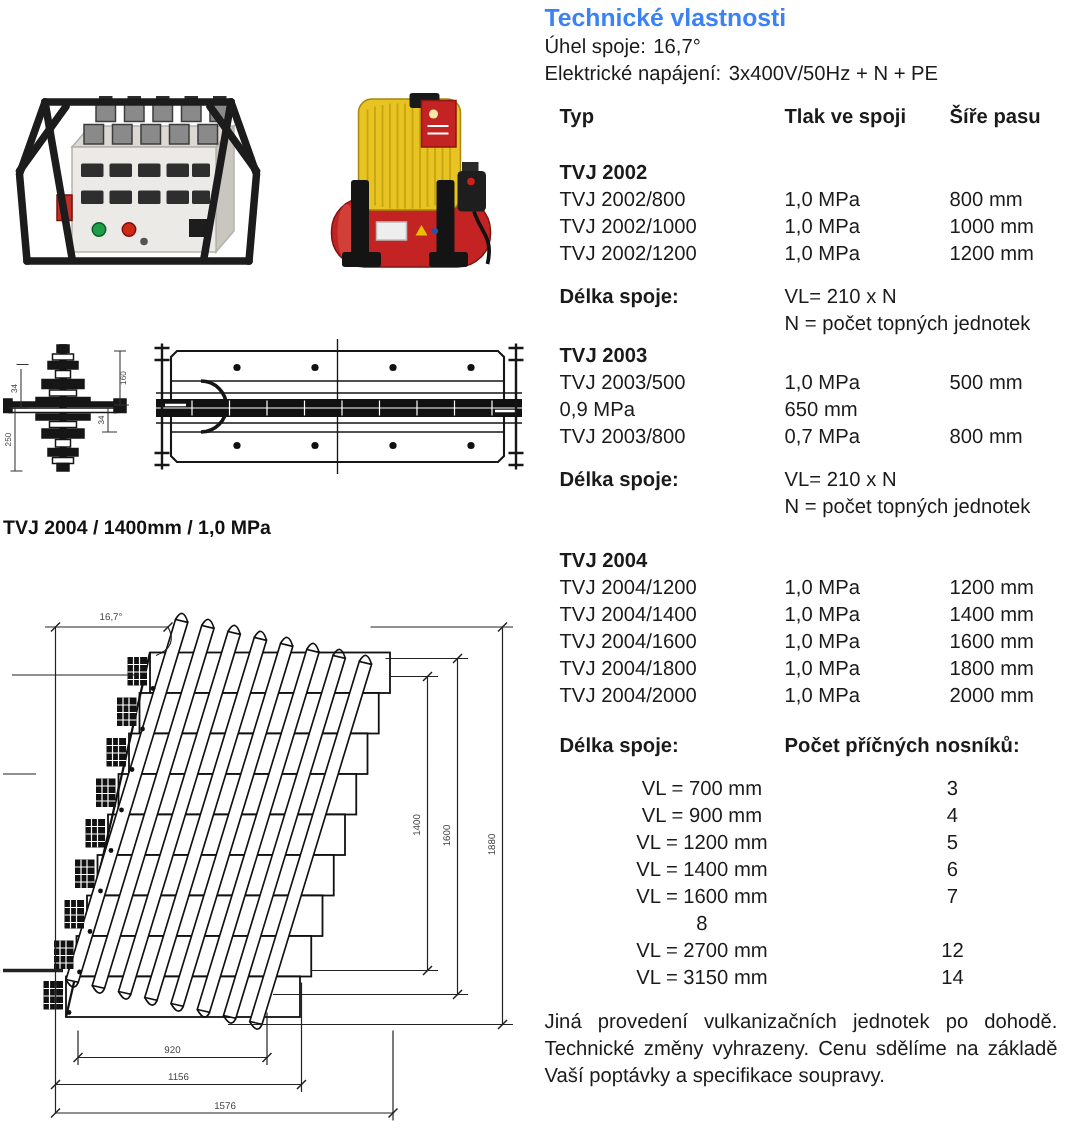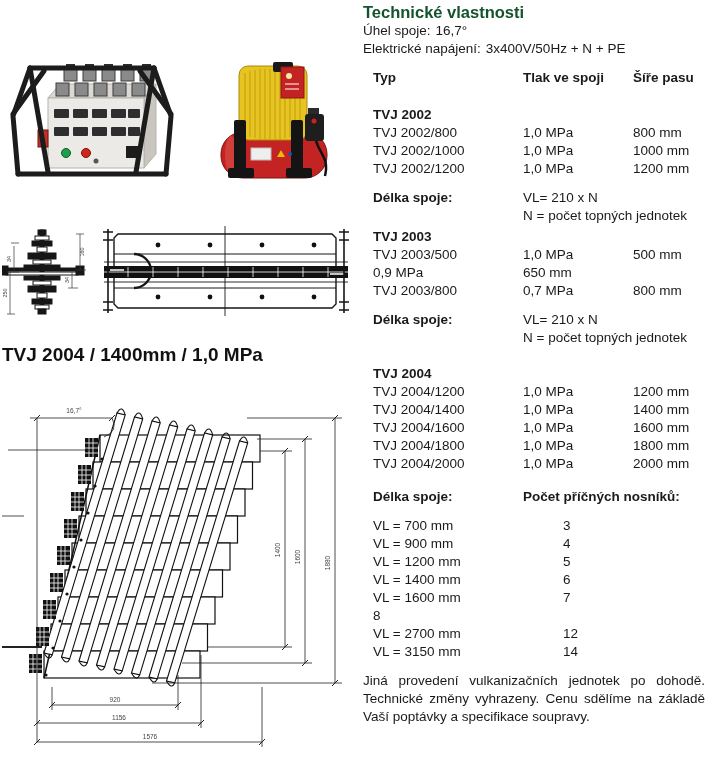--- a/index.html
+++ b/index.html
@@ -4,29 +4,29 @@
 <style>
   html,body{margin:0;padding:0;}
   body{
     width:712px;height:762px;background:#ffffff;position:relative;overflow:hidden;
     font-family:"Liberation Sans",sans-serif;color:#1a1a1a;
     -webkit-font-smoothing:antialiased;
   }
   .left-col{position:absolute;left:0;top:0;width:360px;height:762px;}
   .photo{position:absolute;}
   .drawing{position:absolute;}
-  .caption{position:absolute;left:2px;top:344px;font-size:19px;font-weight:bold;color:#111;white-space:nowrap;}
+  .caption{position:absolute;left:2px;top:344px;font-size:13px;font-weight:bold;color:#111;white-space:nowrap;}
 
   .right-col{position:absolute;left:363px;top:0;width:344px;font-size:13.5px;line-height:18px;}
-  .title{color:#14532d;font-size:16.5px;font-weight:bold;line-height:20px;margin-top:2px;}
+  .title{color:#3b82f6;font-size:16.5px;font-weight:bold;line-height:20px;margin-top:2px;}
   .specs{margin-top:0;}
   .spec-line .lbl{margin-right:5px;}
   .thead,.trow,.noterow,.vlrow{display:grid;padding-left:10px;}
   .thead,.trow,.noterow{grid-template-columns:150px 110px 1fr;}
-  .vlrow{grid-template-columns:190px 1fr;}
+  .vlrow{grid-template-columns:190px 1fr;text-align:center;}
   .thead{font-weight:bold;margin-top:11px;}
   .gname{font-weight:bold;padding-left:10px;}
   .mt19{margin-top:19px;}.mt7{margin-top:3px;}.mt18{margin-top:18px;}
   .mt11{margin-top:11px;}.mt15{margin-top:15px;}
   .bold{font-weight:bold;}
   .note-val{grid-column:2 / span 2;}
   .footer{margin-top:11px;text-align:justify;width:342px;}
   svg{display:block;}
 </style>
 </head>

